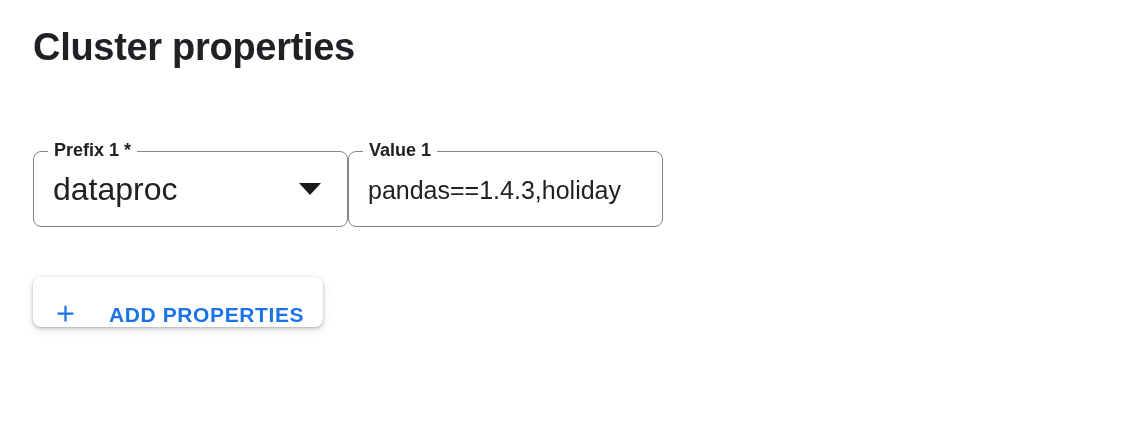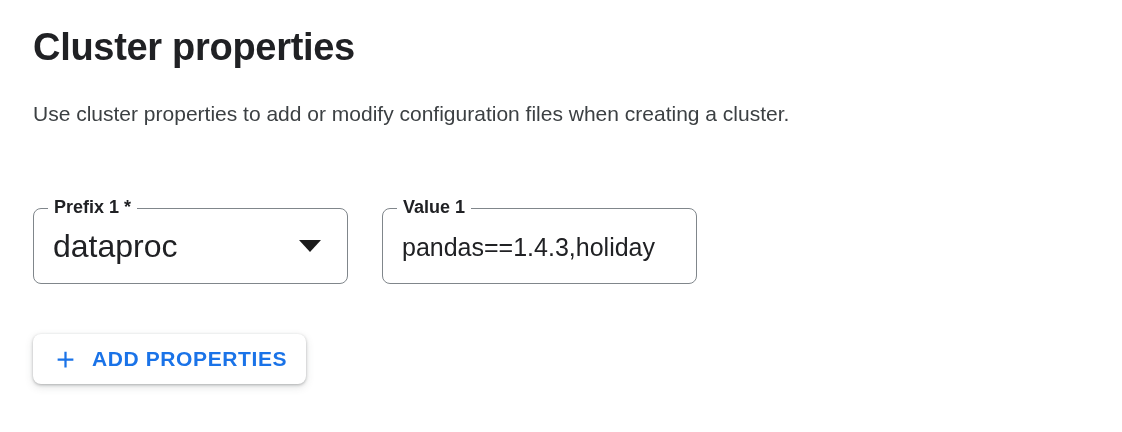--- a/index.html
+++ b/index.html
@@ -23,21 +23,20 @@
   }
   .page-desc {
     margin-top: 31px;
     font-size: 21px;
     color: #3c4043;
     line-height: 26px;
   }
   .fields-row {
     margin-top: 81px;
     display: flex;
-    gap: 34px;
     align-items: flex-start;
   }
   .field {
     position: relative;
     height: 76px;
     border: 1.5px solid #80868b;
     border-radius: 8px;
     background: #ffffff;
   }
   .field-prefix { width: 315px; }
@@ -80,22 +79,22 @@
     background: transparent;
     padding: 2px 14px 0 19px;
     font-family: "Liberation Sans", sans-serif;
     font-size: 25px;
     color: #202124;
     border-radius: 8px;
   }
   .add-btn {
     margin-top: 50px;
     display: inline-flex;
-    align-items: center;
-    gap: 13px;
+    align-items: flex-end;
+    gap: 30px;
     height: 50px;
     padding: 0 19px 0 19px;
     border: none;
     border-radius: 8px;
     background: #ffffff;
     box-shadow: 0 1px 3px rgba(60,64,67,0.35), 0 3px 8px rgba(60,64,67,0.15);
     color: #1a73e8;
     font-family: "Liberation Sans", sans-serif;
     font-size: 21px;
     font-weight: 700;
@@ -104,21 +103,20 @@
   }
   .plus-icon { width: 27px; height: 27px; display: block; }
 </style>
 </head>
 <body>
 
 <div class="page">
 
   <h1 class="page-title">Cluster properties</h1>
 
-  <p class="page-desc">Use cluster properties to add or modify configuration files when creating a cluster.</p>
 
   <div class="fields-row">
 
     <div class="field field-prefix">
       <span class="field-label">Prefix 1 *</span>
       <div class="select-box" role="combobox">
         <span class="select-value">dataproc</span>
         <span class="caret-down"></span>
       </div>
     </div>

